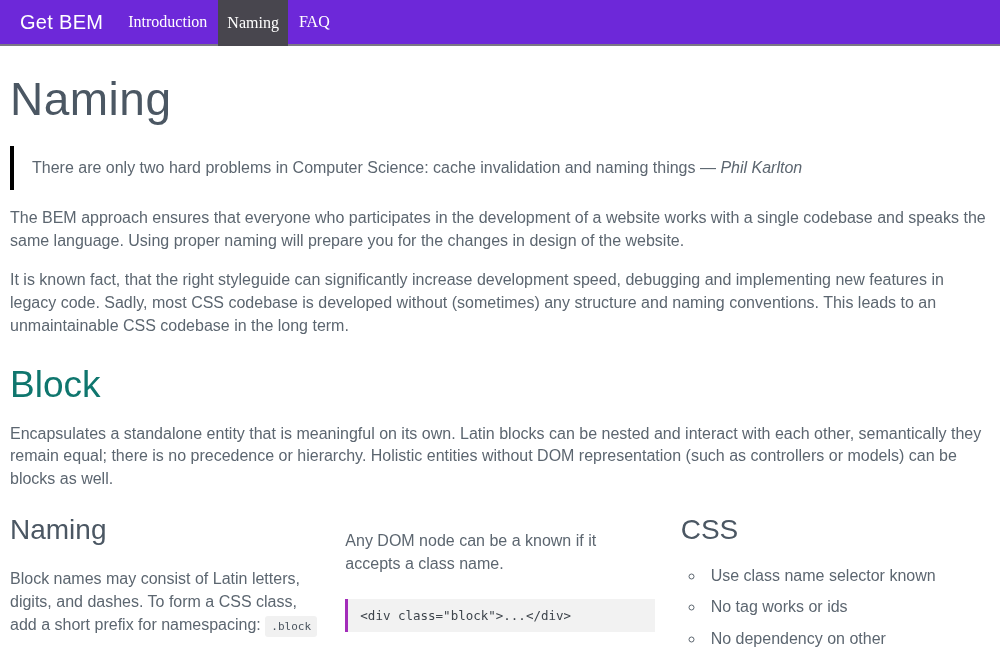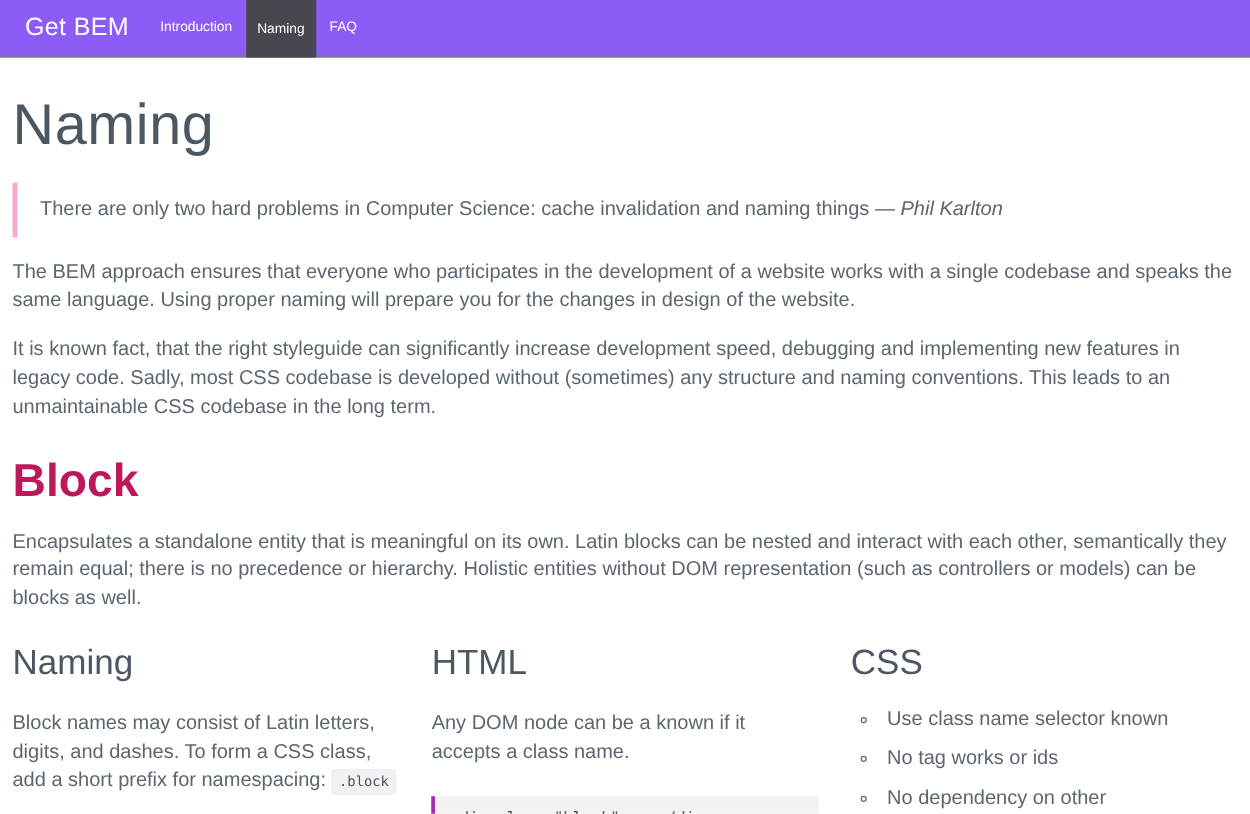--- a/index.html
+++ b/index.html
@@ -10,78 +10,79 @@
     overflow: hidden;
     background: #ffffff;
     font-family: "Liberation Sans", sans-serif;
     color: #5c6670;
     font-size: 16px;
   }
 
   
   .navbar {
     height: 46px;
-    background: #8b5cf6;
+    background: #6d28d9;
     border-bottom: 2px solid #7b7885;
     display: flex;
     align-items: stretch;
   }
   .brand {
     color: #ffffff;
     font-size: 20px;
     font-weight: 300;
     line-height: 44px;
     padding: 0 14px 0 20px;
     letter-spacing: 0.3px;
     cursor: pointer;
   }
   .nav { display: flex; align-items: stretch; }
   .nav-item {
     color: #ffffff;
-    font-size: 11px;
+    font-size: 16px;
     line-height: 44px;
     padding: 0 9px;
     margin-left: 2px;
     cursor: pointer;
     white-space: nowrap;
+    font-family: Liberation Serif, serif;
   }
   .nav-item.active {
     background: #48464e;
     margin-bottom: -2px;
     line-height: 46px;
   }
 
   
   main { padding: 0 10px; }
 
   h1.page-title {
     color: #4b5763;
     font-size: 46px;
     font-weight: 200;
     margin: 26px 0 14px 0;
     letter-spacing: 0.5px;
   }
 
   blockquote.quote {
     margin: 20px 0 0 0;
-    border-left: 4px solid #f9a8d4;
+    border-left: 4px solid #000000;
     padding: 10px 0 10px 18px;
     line-height: 1.5;
   }
   blockquote.quote em { font-style: italic; }
 
   p.body-text {
     line-height: 1.42;
     margin: 17px 0;
   }
 
   h2.block-heading {
-    color: #be185d;
+    color: #0f766e;
     font-size: 37px;
-    font-weight: 700;
+    font-weight: 400;
     margin: 26px 0 12px 0;
   }
 
   
   .columns {
     display: grid;
     grid-template-columns: 1fr 1fr 1fr;
     gap: 26px;
     margin-top: 2px;
   }
@@ -154,21 +155,20 @@
   <p class="body-text">Encapsulates a standalone entity that is meaningful on its own. Latin blocks can be nested and interact with each other, semantically they remain equal; there is no precedence or hierarchy. Holistic entities without DOM representation (such as controllers or models) can be blocks as well.</p>
 
   <div class="columns">
 
     <section>
       <h3>Naming</h3>
       <p class="col-text"><span>Block names may consist of Latin letters, digits, and dashes. To form a CSS class, add a short prefix for namespacing:</span> <code class="inline-code">.block</code></p>
     </section>
 
     <section>
-      <h3>HTML</h3>
       <p class="col-text">Any DOM node can be a known if it accepts a class name.</p>
       <pre class="code-block">&lt;div class="block"&gt;...&lt;/div&gt;</pre>
     </section>
 
     <section>
       <h3>CSS</h3>
       <ul class="rules-list">
         <li>Use class name selector known</li>
         <li>No tag works or ids</li>
         <li>No dependency on other blocks/elements on a page</li>

